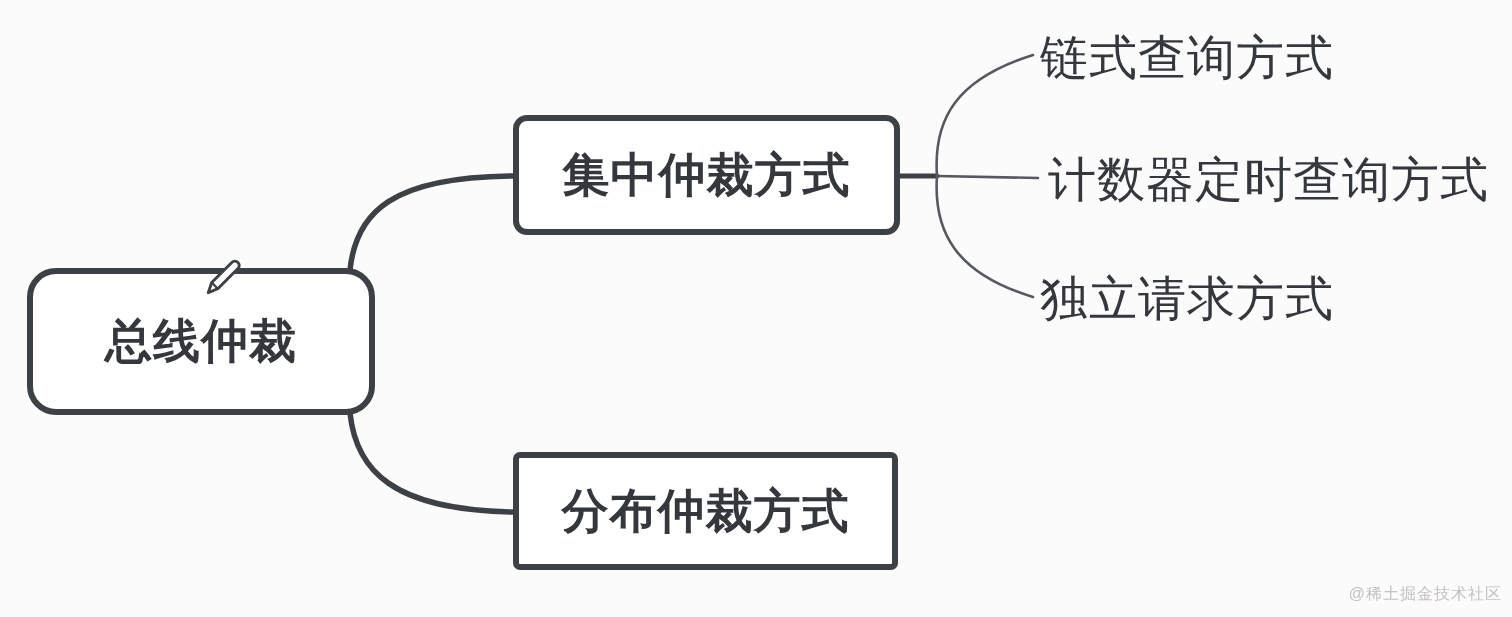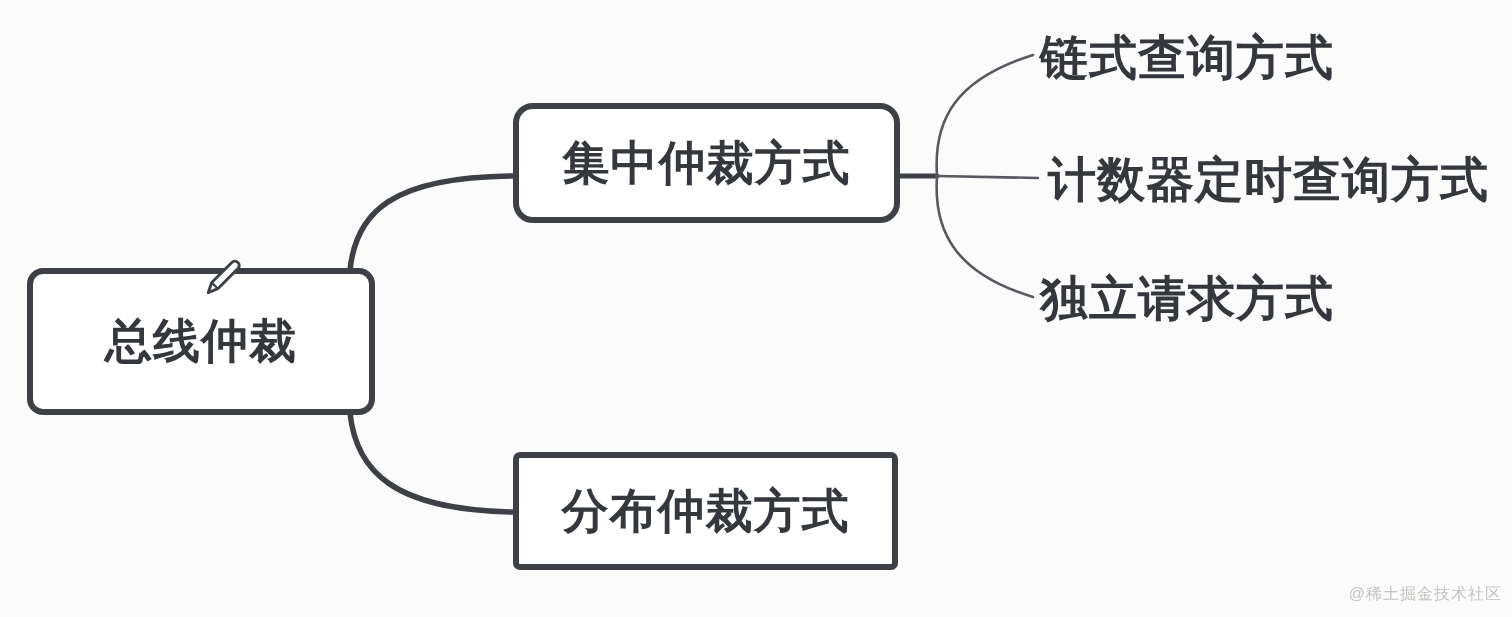--- a/index.html
+++ b/index.html
@@ -31,28 +31,28 @@
     align-items: center;
     justify-content: center;
   }
   .node-label {
     font-size: 47px;
     font-weight: bold;
     color: #34373c;
     letter-spacing: 1px;
     white-space: nowrap;
   }
-  .node-root   { left: 27px;  top: 268px; width: 348px; height: 147px; }
-  .node-branch1{ left: 513px; top: 103px; width: 387px; height: 120px; border-radius: 20px; }
+  .node-root   { left: 27px;  top: 268px; width: 348px; height: 147px; border-radius: 29px; }
+  .node-branch1{ left: 513px; top: 115px; width: 387px; height: 120px; border-radius: 14px; }
   .node-branch2{ left: 513px; top: 452px; width: 385px; height: 118px; border-radius: 7px; }
 
   .leaf {
     position: absolute;
     font-size: 48px;
-    font-weight: bold;
+    font-weight: normal;
     color: #34373c;
     letter-spacing: 1px;
     white-space: nowrap;
     line-height: 56px;
   }
   .leaf-1 { left: 1040px; top: 30px; }
   .leaf-2 { left: 1048px; top: 152px; }
   .leaf-3 { left: 1040px; top: 271px; }
 
   .pencil {

